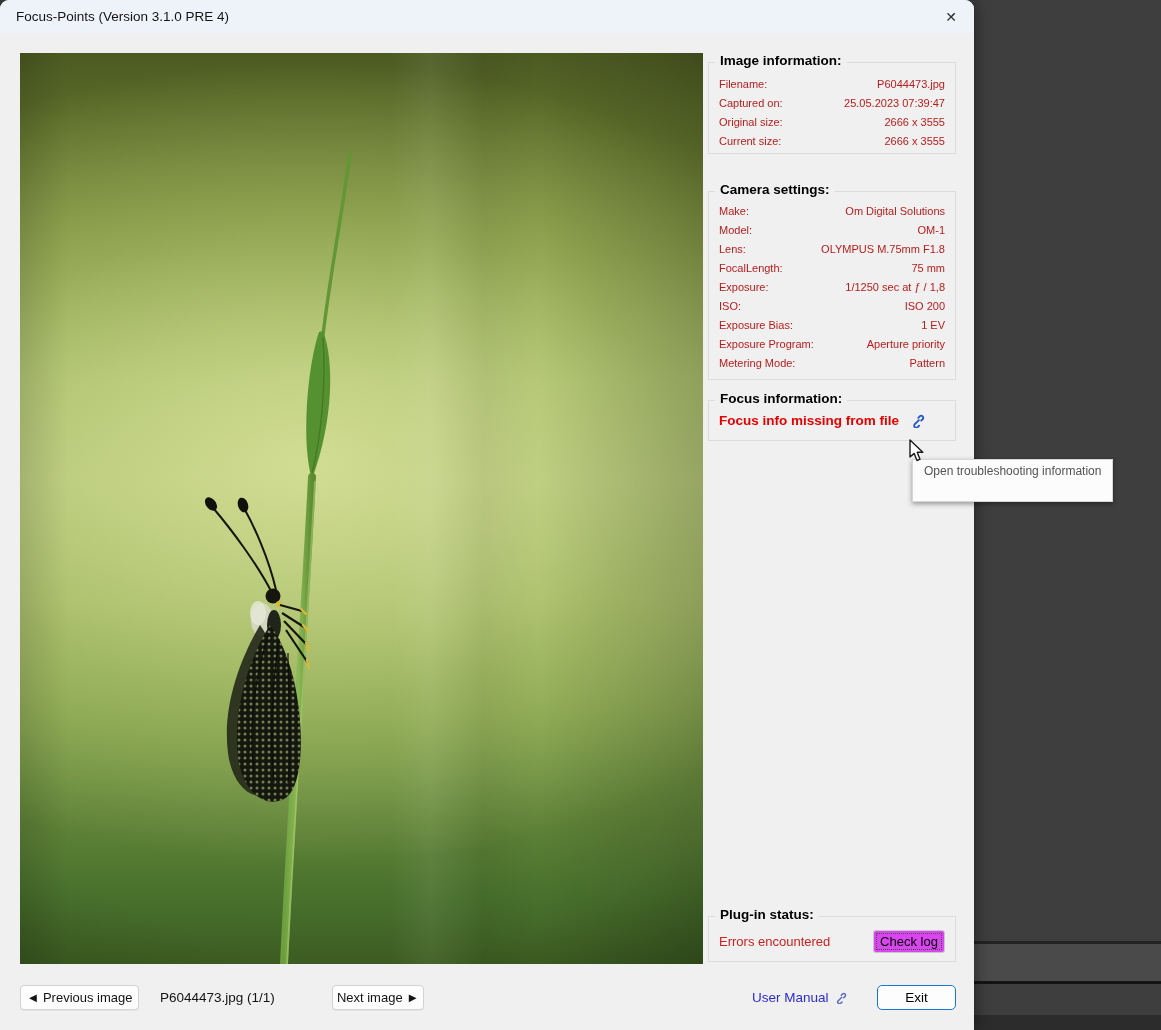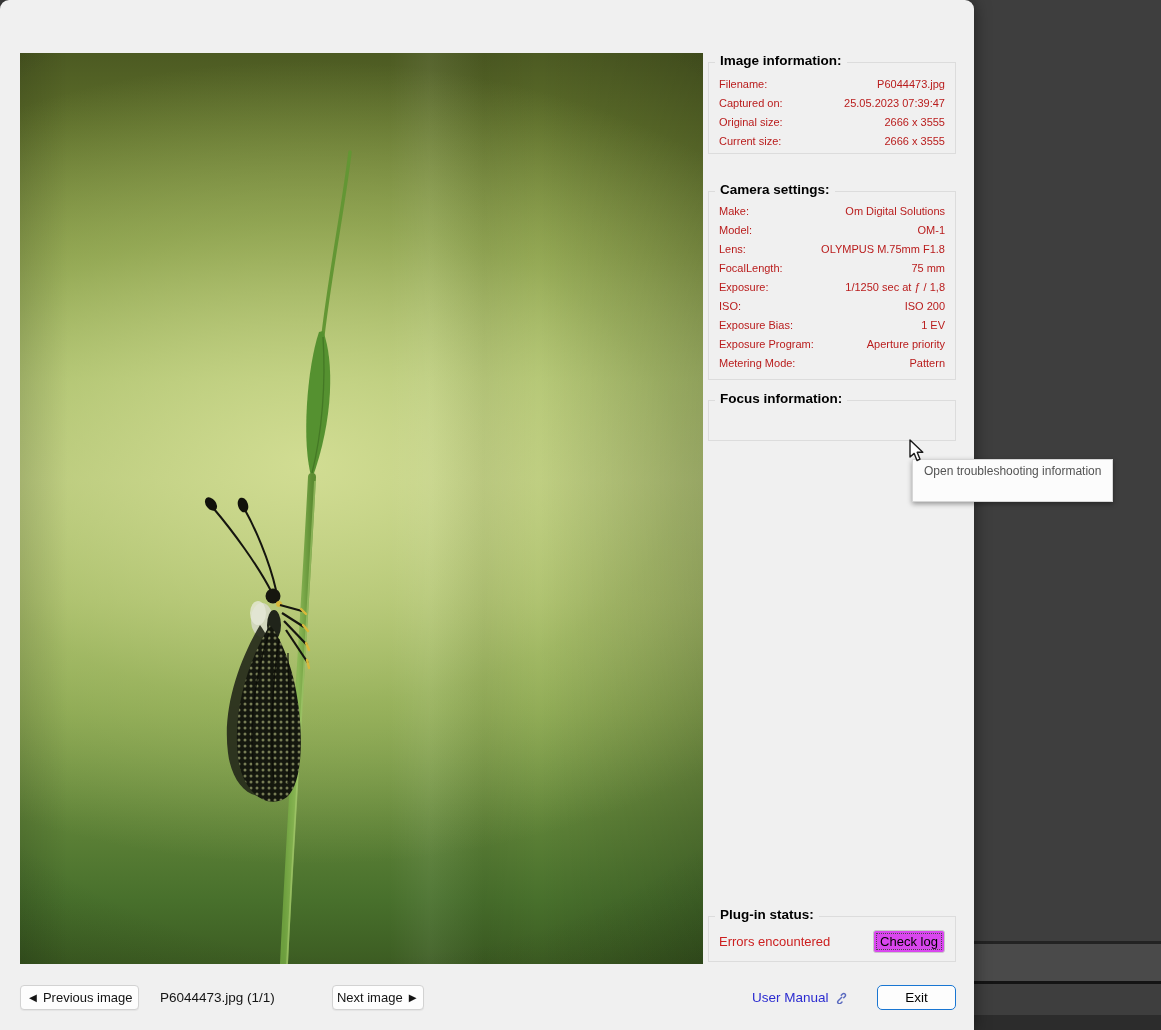--- a/index.html
+++ b/index.html
@@ -88,20 +88,26 @@
   <div class="lr-band lr-band-light"></div>
   <div class="lr-band lr-sep2"></div>
   <div class="lr-band lr-filterbar">
     <span class="flt">Filter :</span>
     <span class="chv">⌄</span>
   </div>
   <div class="lr-band lr-band-bottom"></div>
 
   <div class="dialog">
 
+    <div class="titlebar">
+      <span class="title">Focus-Points (Version 3.1.0 PRE 4)</span>
+      <button class="close-btn">
+        <span>✕</span>
+      </button>
+    </div>
 
     <div class="photo">
       <svg viewBox="0 0 683 911" width="683" height="911">
         <defs>
           <pattern id="lace" width="6" height="6" patternUnits="userSpaceOnUse">
             <circle cx="3" cy="3" r="1.5" fill="#d9e29c"></circle>
           </pattern>
           <linearGradient id="stemg" x1="0" y1="0" x2="1" y2="0">
             <stop offset="0" stop-color="#6d9f3e"></stop>
             <stop offset="0.5" stop-color="#8db957"></stop>
@@ -205,20 +211,30 @@
           </div>
           <div class="info-row">
             <span class="info-label">Metering Mode:</span>
             <span class="info-value">Pattern</span>
           </div>
         </div>
     </div>
 
     <div class="groupbox gb-focus">
       <div class="legend">Focus information:</div>
+      <div class="focus-msg">
+        <span class="msg">Focus info missing from file</span>
+        <svg class="chain-icon" viewBox="0 0 24 24">
+          <g fill="none" stroke="#2458c9" stroke-width="3.2" stroke-linecap="round">
+            <path d="M10.5 13.5 L13.5 10.5"></path>
+            <path d="M9 15 L6.5 17.5 a3.5 3.5 0 0 0 5 5 L14 20"></path>
+            <path d="M15 9 L17.5 6.5 a3.5 3.5 0 0 1 5 5 L20 14" transform="translate(-2.5,-2.5)"></path>
+          </g>
+        </svg>
+      </div>
     </div>
 
     <div class="groupbox gb-status">
       <div class="legend">Plug-in status:</div>
       <div class="status-row">
         <span class="msg">Errors encountered</span>
         <button class="checklog-btn">Check log</button>
       </div>
     </div>
 

